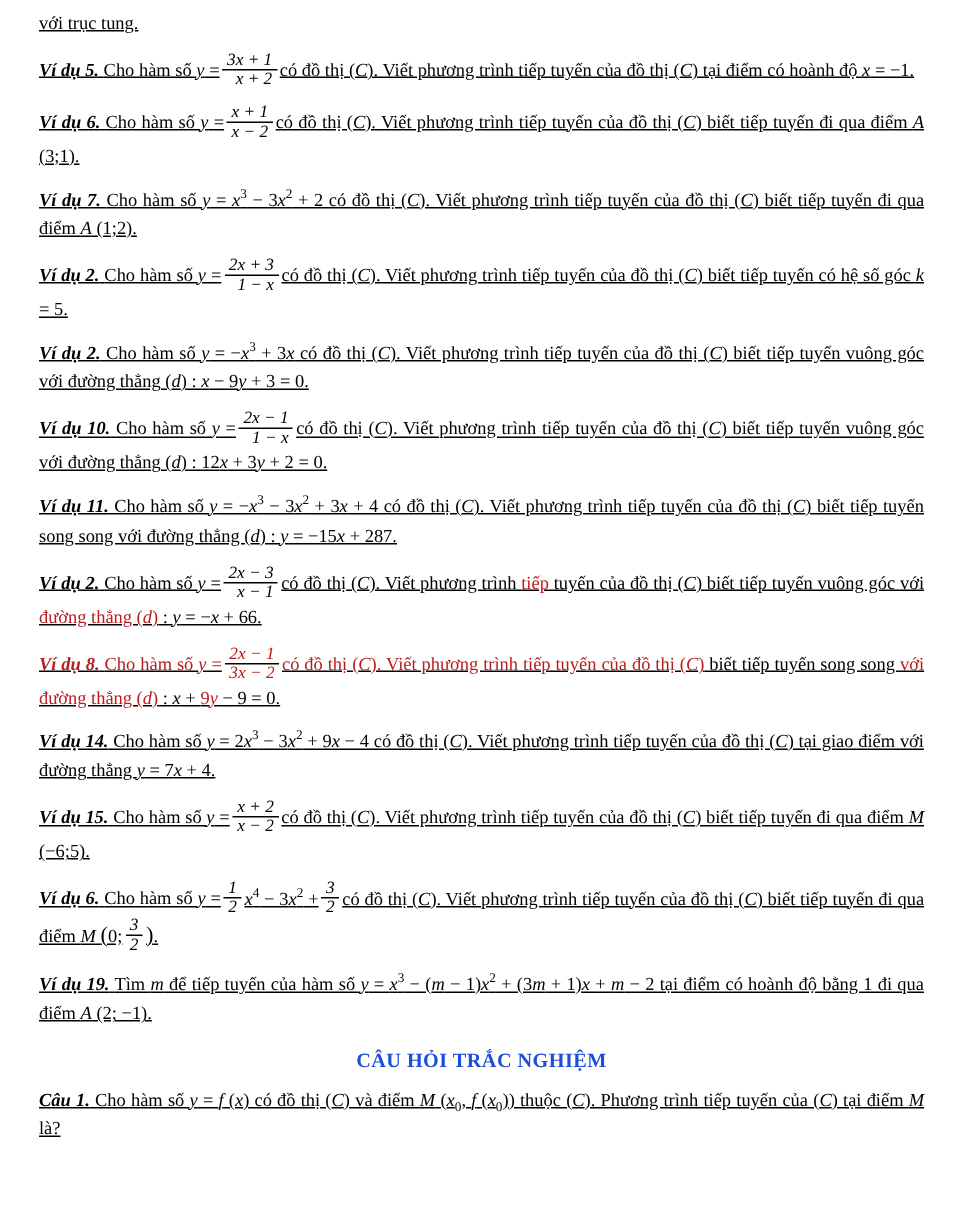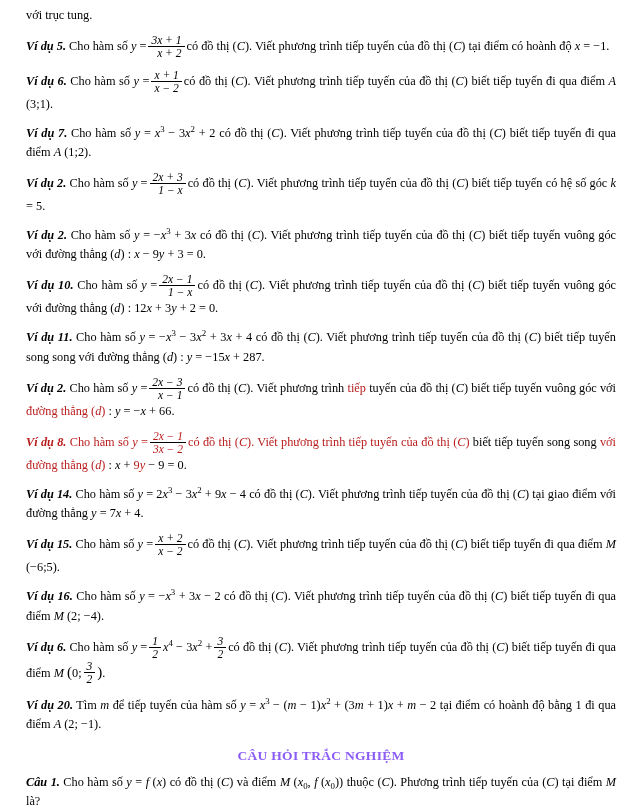--- a/index.html
+++ b/index.html
@@ -41,20 +41,21 @@
   .content {
     position: relative;
     z-index: 2;
     padding: 6px 24px 0 26px;
   }
   p.para {
     margin: 0 0 9.5px 0;
     line-height: 1.58;
     text-align: justify;
     text-indent: 0;
+    text-decoration: underline;
   }
   .lead {
     font-weight: bold;
     font-style: italic;
   }
   .it { font-style: italic; }
   .mathvar { font-style: italic; }
   
   .frac {
     display: inline-block;
@@ -69,21 +70,21 @@
   }
   .frac .num { display: block; padding: 0 3px; }
   .frac .den { display: block; border-top: 1px solid #000; padding: 0 3px; }
   sup { font-size: 0.72em; vertical-align: super; line-height: 0; }
   sub { font-size: 0.72em; vertical-align: sub; line-height: 0; }
   .hl {
     color: #b91c1c;
   }
   .section-title {
     text-align: center;
-    color: #8b5cf6;
+    color: #1d4ed8;
     font-weight: bold;
     font-size: 13.5px;
     margin: 13px 0 9px 0;
     letter-spacing: 0.3px;
   }
   .q-block { margin-bottom: 6px; }
   .topline { margin-top: 0; }
 </style>
 </head>
 <body>
@@ -143,32 +144,28 @@
     <p class="para">
       <span class="lead">Ví dụ 14.</span>
       <span> Cho hàm số <span class="it">y</span> = 2<span class="it">x</span><sup>3</sup> − 3<span class="it">x</span><sup>2</sup> + 9<span class="it">x</span> − 4 có đồ thị (<span class="it">C</span>). Viết phương trình tiếp tuyến của đồ thị (<span class="it">C</span>) tại giao điểm với đường thẳng <span class="it">y</span> = 7<span class="it">x</span> + 4.</span>
     </p>
 
     <p class="para">
       <span class="lead">Ví dụ 15.</span>
       <span> Cho hàm số <span class="mathvar">y</span> =</span><span class="frac"><span class="num">x + 2</span><span class="den">x − 2</span></span><span>có đồ thị (<span class="it">C</span>). Viết phương trình tiếp tuyến của đồ thị (<span class="it">C</span>) biết tiếp tuyến đi qua điểm <span class="it">M</span> (−6;5).</span>
     </p>
 
-    <p class="para">
-      <span class="lead">Ví dụ 16.</span>
-      <span> Cho hàm số <span class="it">y</span> = −<span class="it">x</span><sup>3</sup> + 3<span class="it">x</span> − 2 có đồ thị (<span class="it">C</span>). Viết phương trình tiếp tuyến của đồ thị (<span class="it">C</span>) biết tiếp tuyến đi qua điểm <span class="it">M</span> (2; −4).</span>
-    </p>
 
     <p class="para">
       <span class="lead">Ví dụ 6.</span>
       <span> Cho hàm số <span class="mathvar">y</span> =</span><span class="frac"><span class="num">1</span><span class="den">2</span></span><span><span class="it">x</span><sup>4</sup> − 3<span class="it">x</span><sup>2</sup> +</span><span class="frac"><span class="num">3</span><span class="den">2</span></span><span>có đồ thị (<span class="it">C</span>). Viết phương trình tiếp tuyến của đồ thị (<span class="it">C</span>) biết tiếp tuyến đi qua điểm <span class="it">M</span> <span style="font-size:15px;">(</span>0;</span><span class="frac"><span class="num">3</span><span class="den">2</span></span><span><span style="font-size:15px;">)</span>.</span>
     </p>
 
     <p class="para">
-      <span class="lead">Ví dụ 20.</span>
+      <span class="lead">Ví dụ 19.</span>
       <span> Tìm <span class="it">m</span> để tiếp tuyến của hàm số <span class="it">y</span> = <span class="it">x</span><sup>3</sup> − (<span class="it">m</span> − 1)<span class="it">x</span><sup>2</sup> + (3<span class="it">m</span> + 1)<span class="it">x</span> + <span class="it">m</span> − 2 tại điểm có hoành độ bằng 1 đi qua điểm <span class="it">A</span> (2; −1).</span>
     </p>
 
     <div class="section-title">CÂU HỎI TRẮC NGHIỆM</div>
 
     <div class="q-block">
       <p class="para" style="margin-bottom:2px;">
         <span class="lead">Câu 1.</span>
         <span> Cho hàm số <span class="it">y</span> = <span class="it">f</span> (<span class="it">x</span>) có đồ thị (<span class="it">C</span>) và điểm <span class="it">M</span> (<span class="it">x</span><sub>0</sub>, <span class="it">f</span> (<span class="it">x</span><sub>0</sub>)) thuộc (<span class="it">C</span>). Phương trình tiếp tuyến của (<span class="it">C</span>) tại điểm <span class="it">M</span> là?</span>
       </p>

